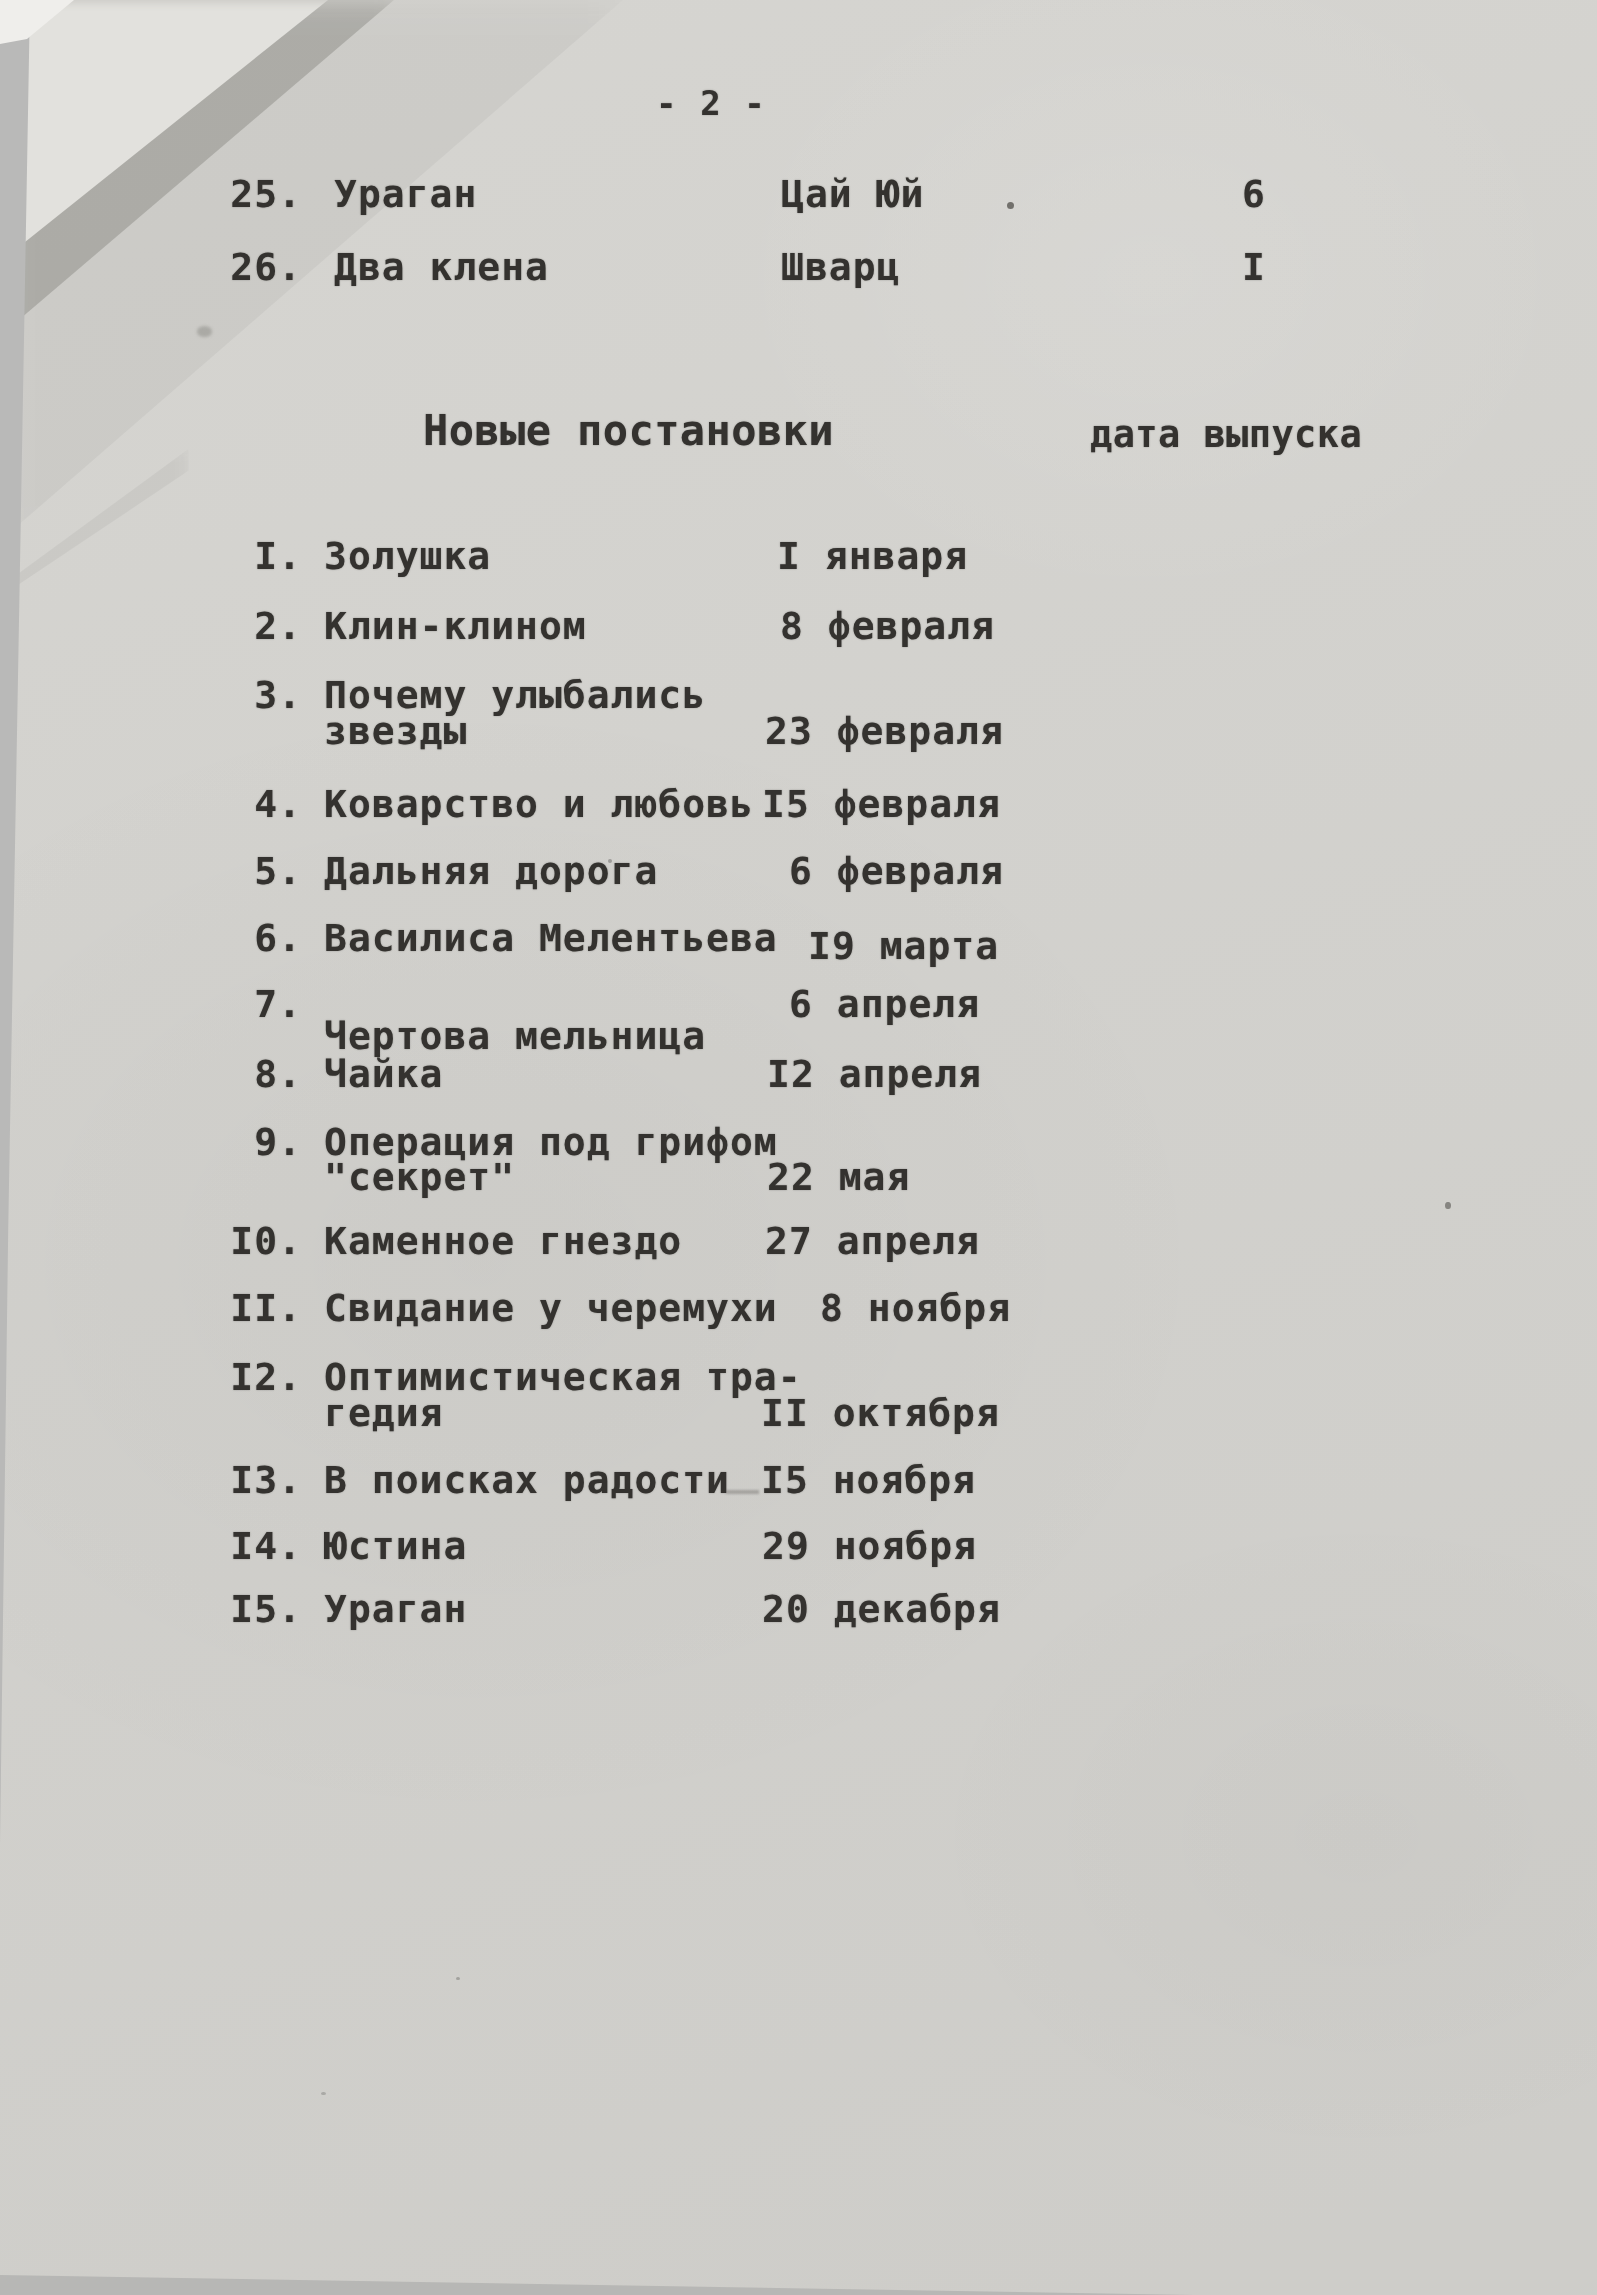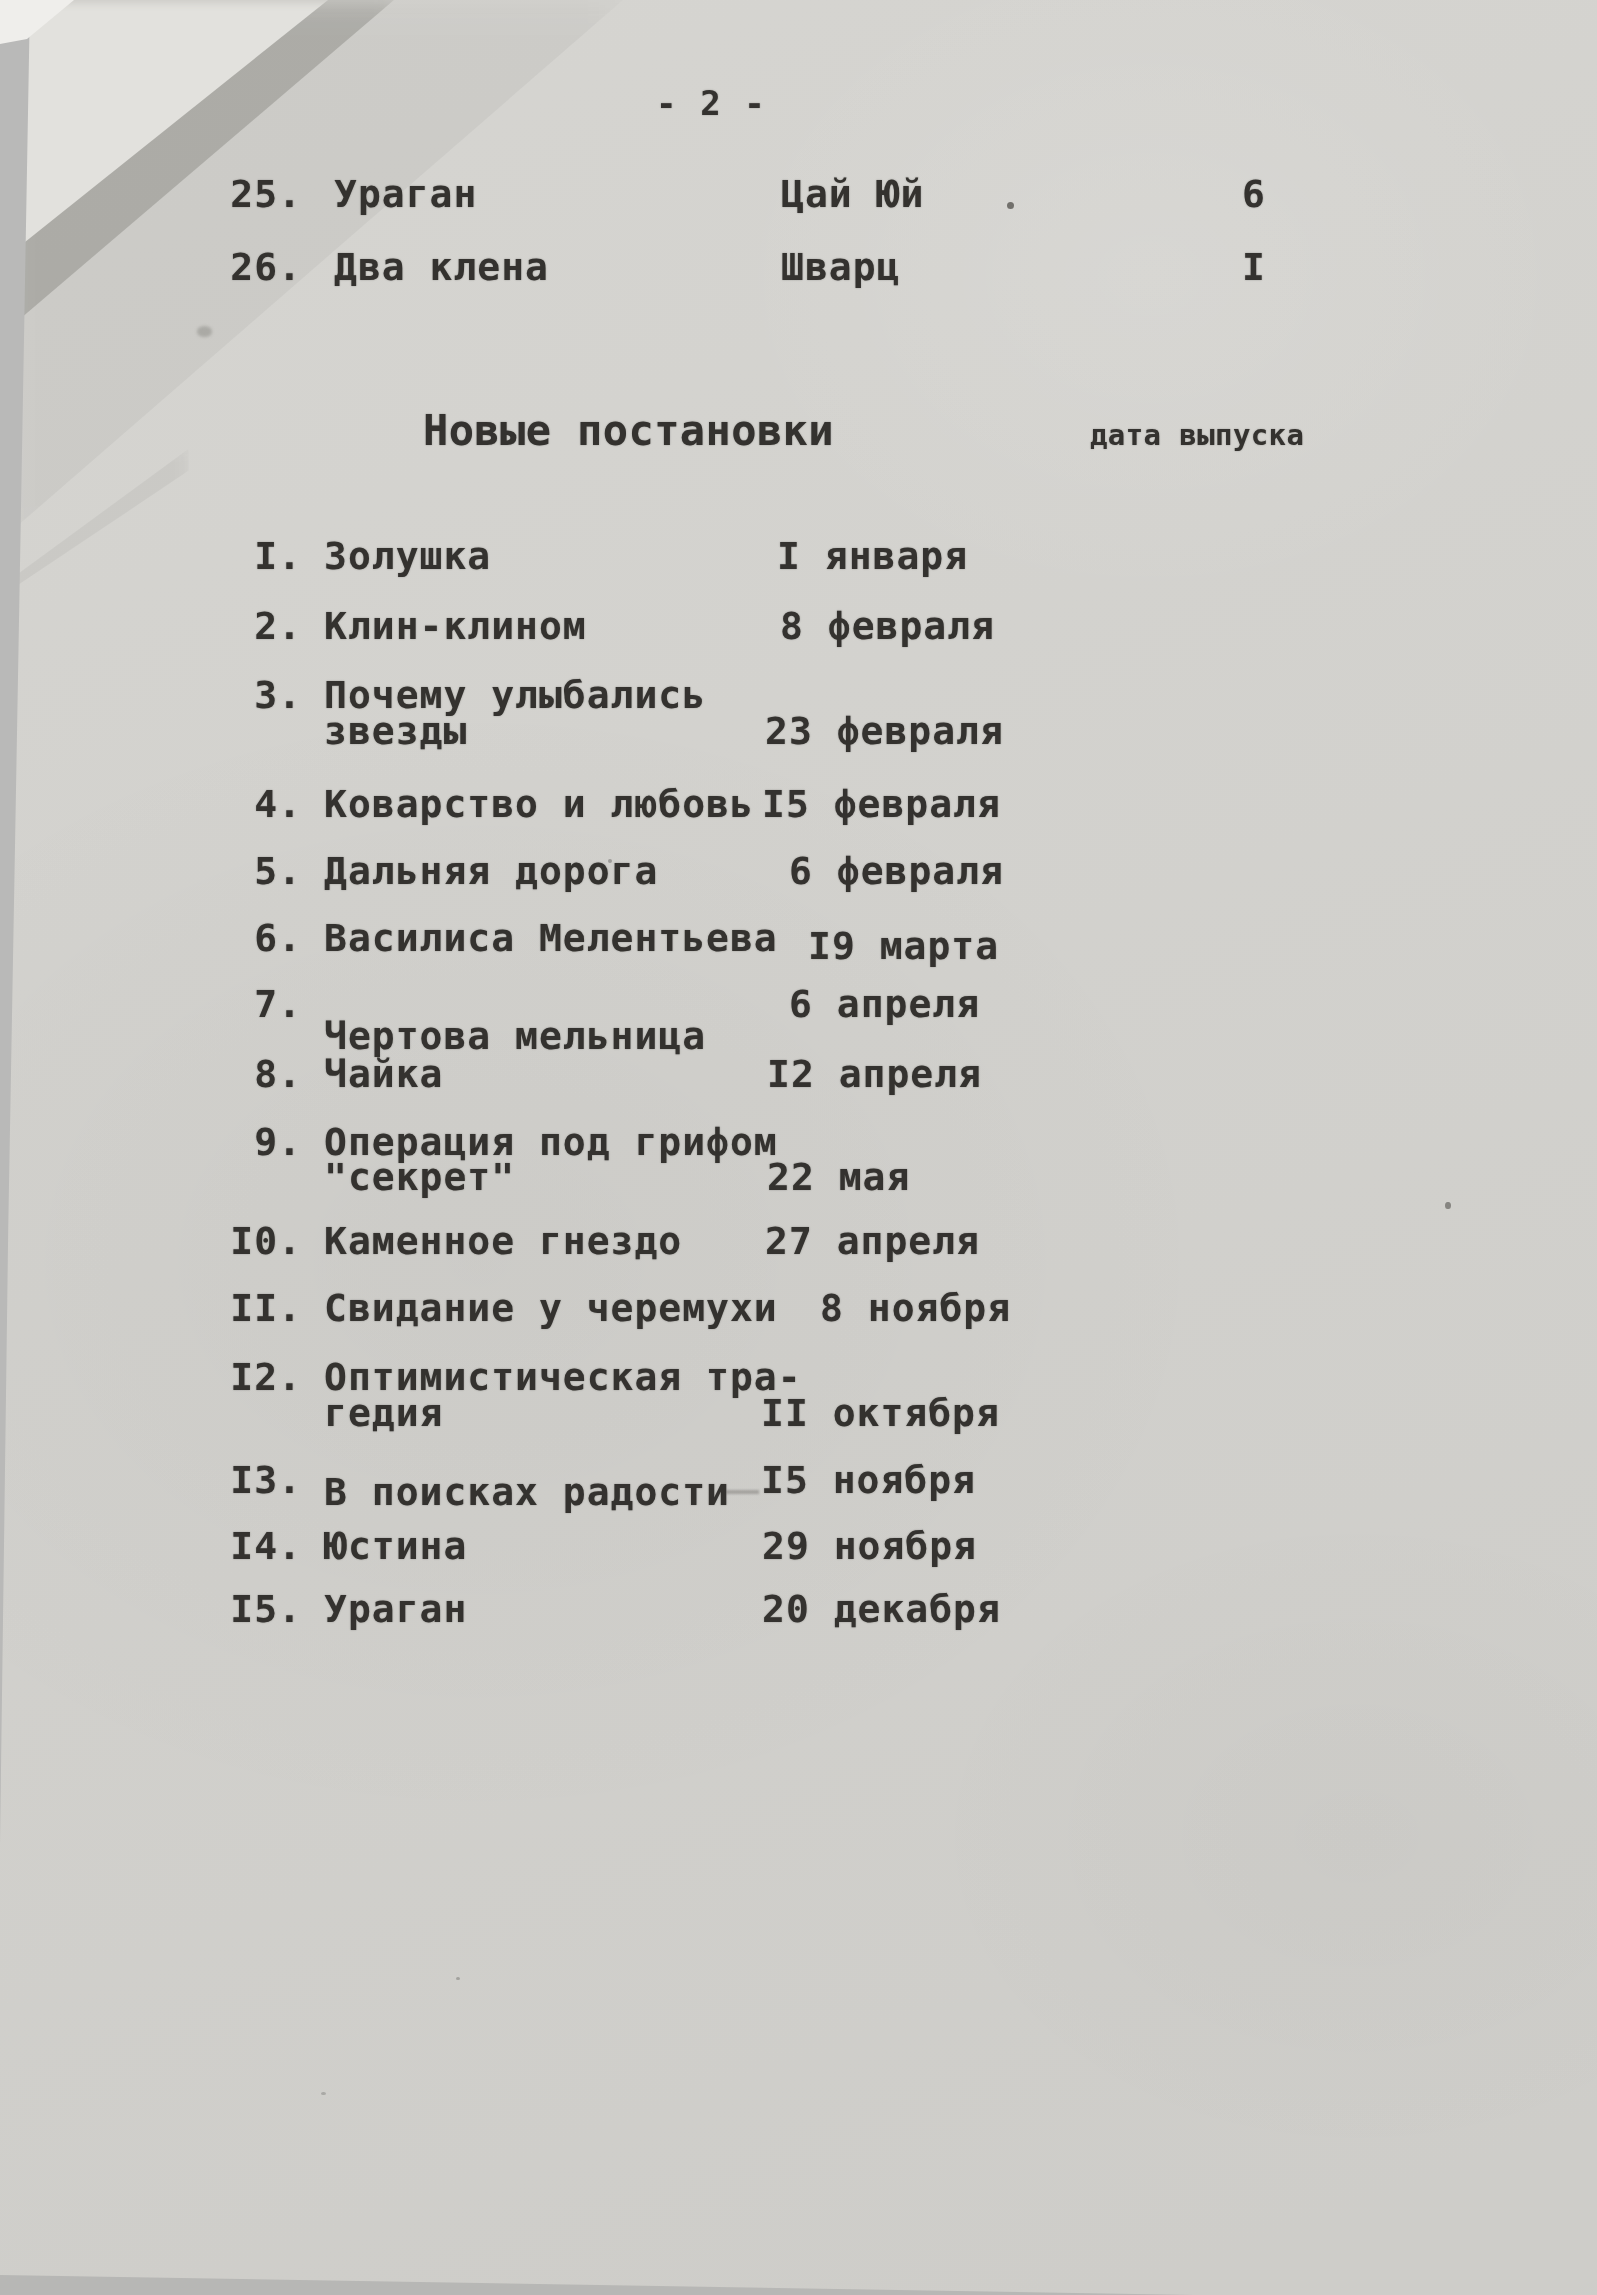--- a/index.html
+++ b/index.html
@@ -43,21 +43,21 @@
   .typed{position:absolute;top:0;left:0;width:100%;height:100%;filter:blur(0.4px);}
   .t{position:absolute;font-weight:bold;color:#34322f;
      text-shadow:0 0 1.6px rgba(52,50,47,0.45);
      font-size:38px;line-height:38px;letter-spacing:1px;white-space:pre;}
   .num{left:195px;width:107px;text-align:right;}
   .title{left:324px;}
   .title-co{left:334px;}
   .author{left:781px;}
   .count{left:1242px;}
   .hdr{font-size:42px;letter-spacing:0.4px;}
-  .hdr-date{font-size:29px;letter-spacing:0.4px;}
+  .hdr-date{font-size:37px;letter-spacing:0.4px;}
   .pageno{font-size:34px;letter-spacing:1.6px;}
 </style>
 </head>
 <body>
 
 <div class="page">
 
   <div class="fold-wide"></div>
   <div class="fold-shadow"></div>
   <div class="fold-highlight"></div>
@@ -136,21 +136,21 @@
     <span class="t num" style="top:1289px;">II.</span>
     <span class="t title" style="top:1289px;">Свидание у черемухи</span>
     <span class="t" style="top:1289px;left:820px;">8 ноября</span>
 
     <span class="t num" style="top:1358px;">I2.</span>
     <span class="t title" style="top:1358px;">Оптимистическая тра-</span>
     <span class="t title" style="top:1394px;">гедия</span>
     <span class="t" style="top:1394px;left:761px;">II октября</span>
 
     <span class="t num" style="top:1461px;">I3.</span>
-    <span class="t title" style="top:1461px;margin-top:12px;">В поисках радости</span>
+    <span class="t title" style="top:1461px;">В поисках радости</span>
     <span class="t" style="top:1461px;left:761px;">I5 ноября</span>
 
     <span class="t num" style="top:1527px;">I4.</span>
     <span class="t title" style="top:1527px;">Юстина</span>
     <span class="t" style="top:1527px;left:762px;">29 ноября</span>
 
     <span class="t num" style="top:1590px;">I5.</span>
     <span class="t title" style="top:1590px;">Ураган</span>
     <span class="t" style="top:1590px;left:762px;">20 декабря</span>
 

